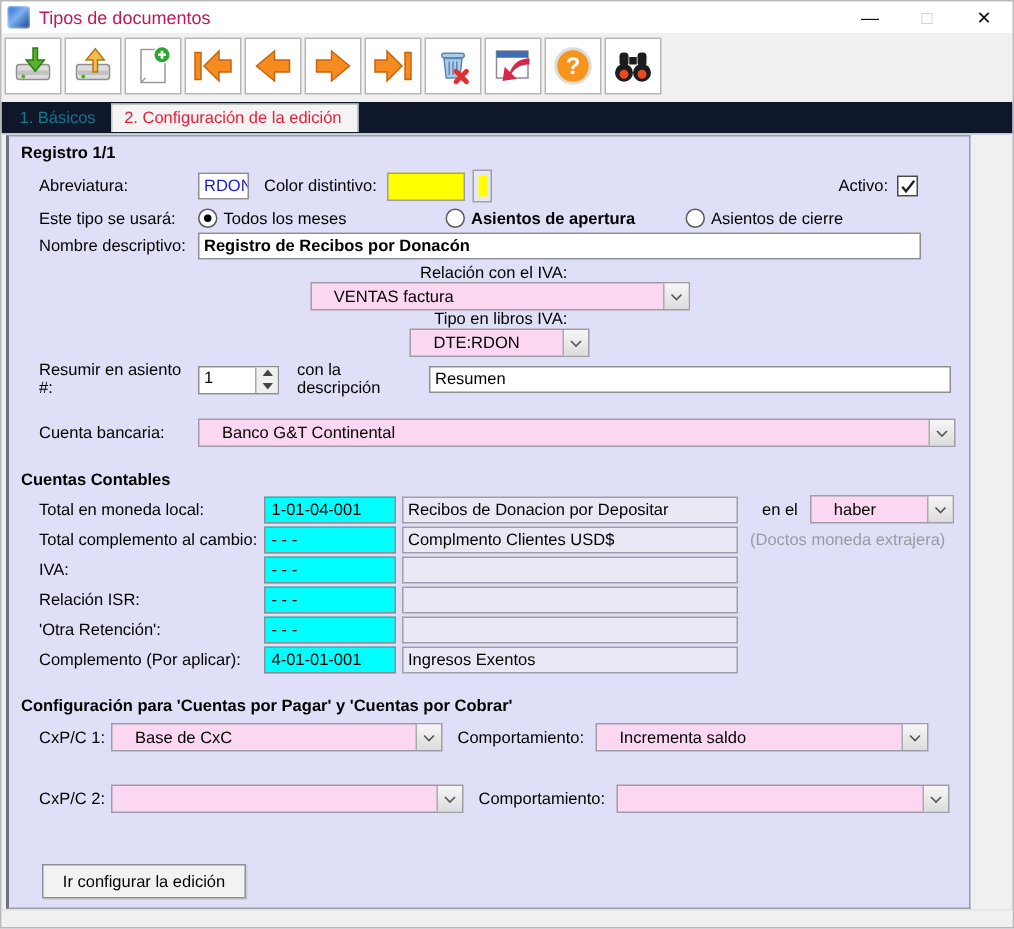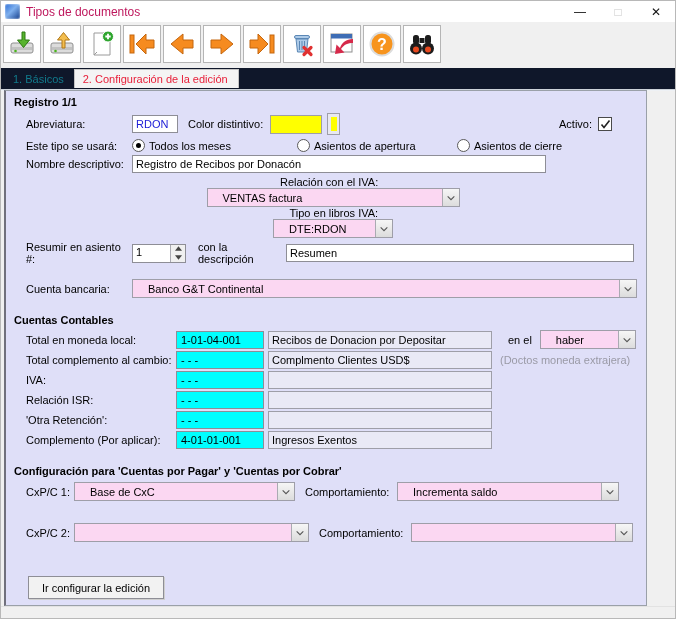--- a/index.html
+++ b/index.html
@@ -53,21 +53,21 @@
   .swbtn { width:13px; height:22px; border:1px solid #9e9ea8; background:#e8e8f0; margin-left:5px; display:flex; align-items:center; justify-content:center; }
   .swbtn i { display:block; width:6px; height:14px; background:#ffff00; }
 
   .spin { width:54px; height:19px; background:#fff; border:1px solid #8e8e96; display:flex; }
   .spin .val { flex:1; padding:1px 3px; }
   .spinbtns { width:15px; border-left:1px solid #aaaab2; background:#f0f0f0; display:flex; flex-direction:column; }
   .spinbtns span { flex:1; display:flex; align-items:center; justify-content:center; }
   .spinbtns svg { width:7px; height:5px; }
 
   .hint { color:#9a9aa6; margin-left:8px; white-space:nowrap; }
-  .abbrev { width:46px; color:#1b1bd6; }
+  .abbrev { width:34px; color:#1b1bd6; }
   .gobtn { margin:34px 0 0 16px; width:136px; height:23px; background:#f2f2f2; border:1px solid #8e8e96; display:flex; align-items:center; justify-content:center; box-shadow:1px 1px 0 #cfcfcf; }
 </style>
 </head>
 <body>
 
 <div class="window">
 
   <div class="titlebar">
     <span class="appicon"></span>
     <span class="apptitle">Tipos de documentos</span>
@@ -184,33 +184,33 @@
           </svg>
         </span>
     </div>
 
     <div class="row" style="margin-top:4px;">
       <span class="lt">Este tipo se usará:</span>
       <span style="display:flex;align-items:center;width:165px;">
           <span class="radio sel"></span>
           <span>Todos los meses</span>
         </span>
-      <span style="display:flex;align-items:center;width:160px;">
+      <span style="display:flex;align-items:center;width:160px;font-weight:bold;">
           <span class="radio"></span>
           <span>Asientos de apertura</span>
         </span>
       <span style="display:flex;align-items:center;">
           <span class="radio"></span>
           <span>Asientos de cierre</span>
         </span>
     </div>
 
     <div class="row" style="margin-top:3px;">
       <span class="lt">Nombre descriptivo:</span>
-      <span class="input" style="width:414px;">Registro de Recibos por Donacón</span>
+      <span class="input" style="width:482px;font-weight:bold;">Registro de Recibos por Donacón</span>
     </div>
 
     <div class="row" style="margin-top:3px;flex-direction:column;">
       <span class="lt">Relación con el IVA:</span>
       <span class="dd" style="width:253px;">
           <span class="val">VENTAS factura</span>
           <span class="ddb">
             <svg viewBox="0 0 12 8">
               <path d="M2 2 l4 4 4-4" fill="none" stroke="#555" stroke-width="1.3"></path>
             </svg>

